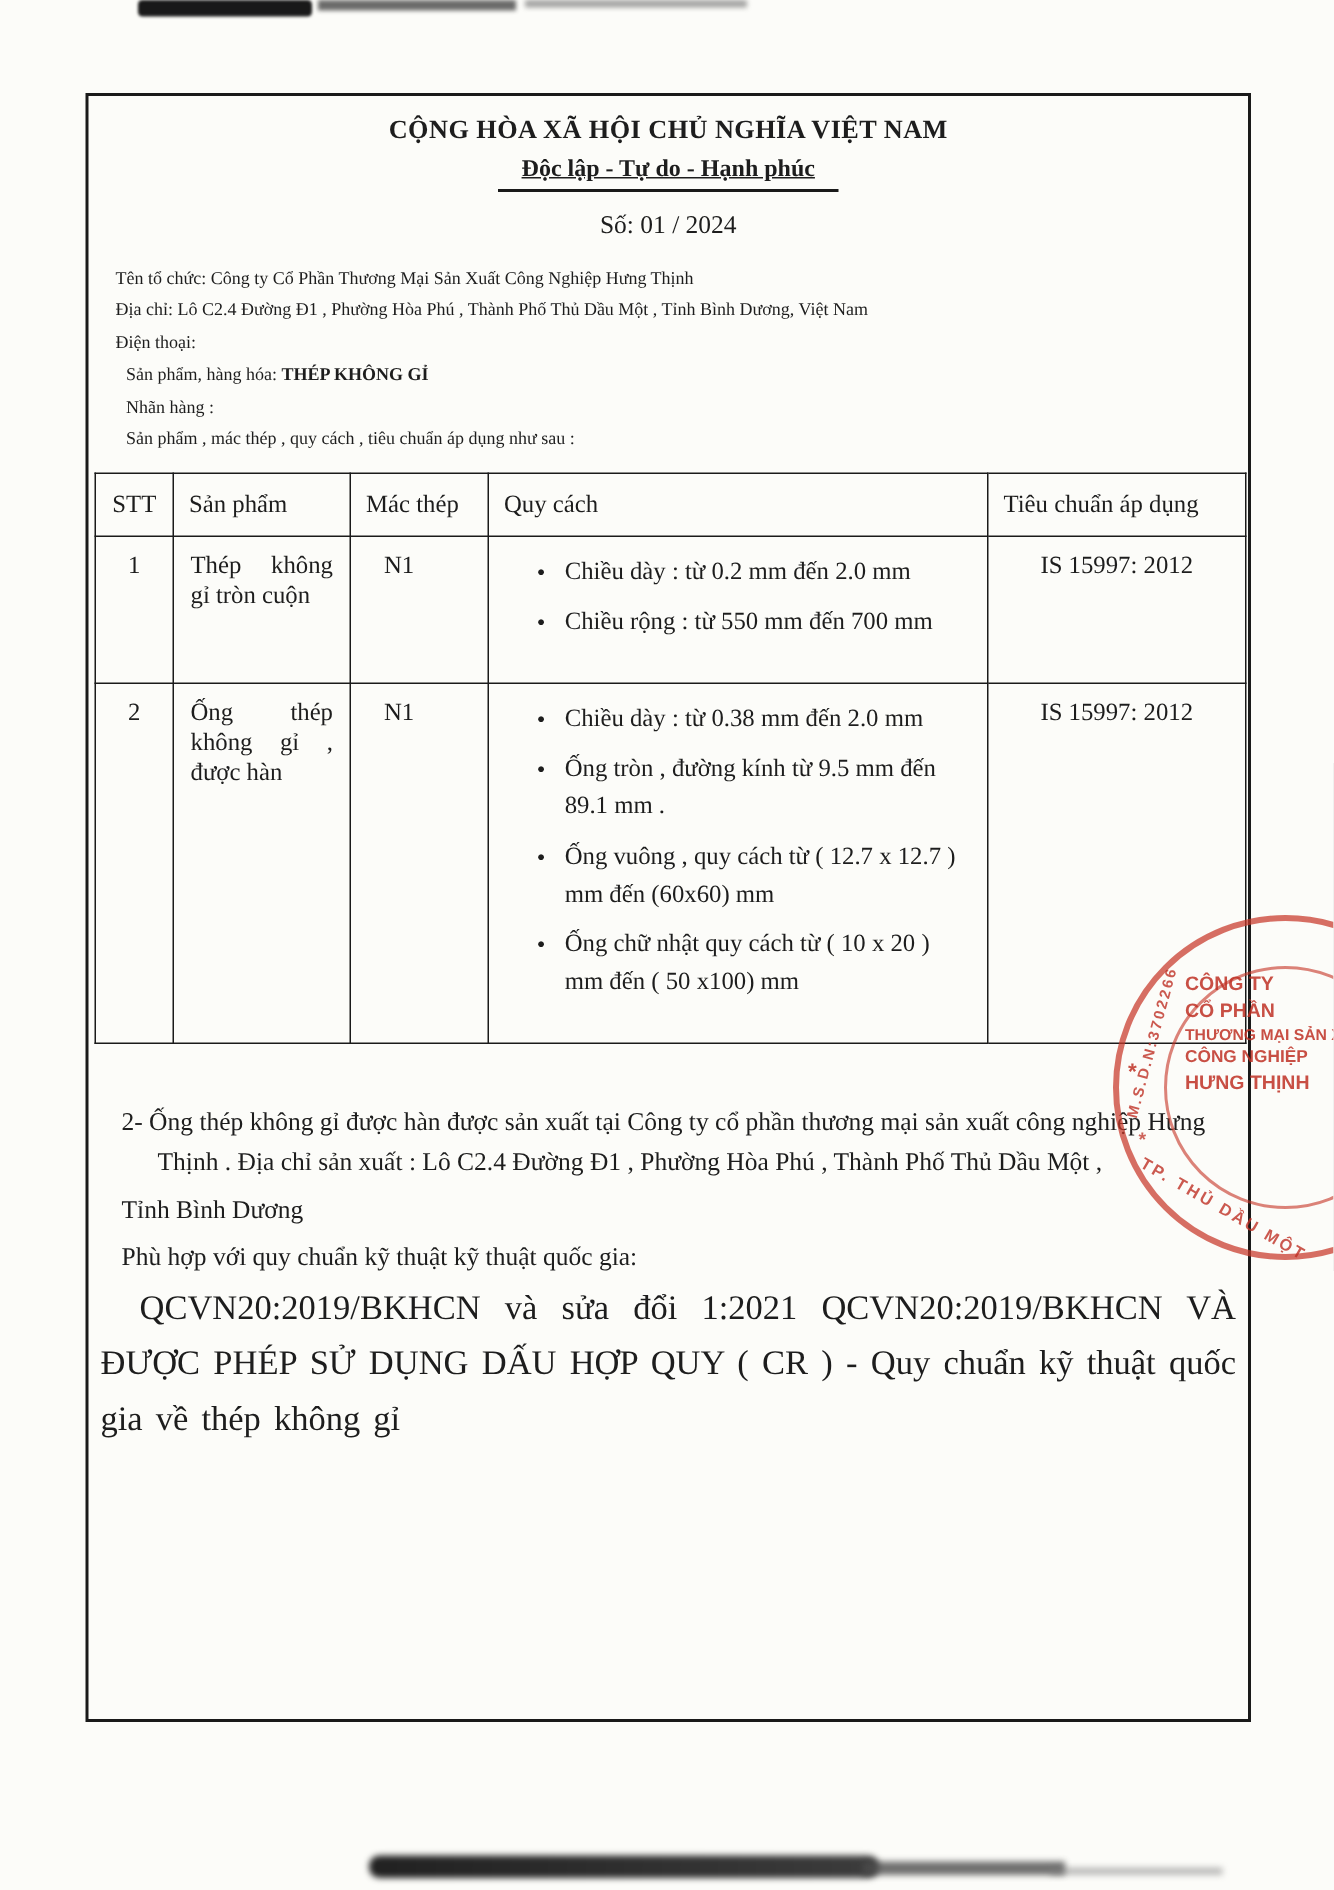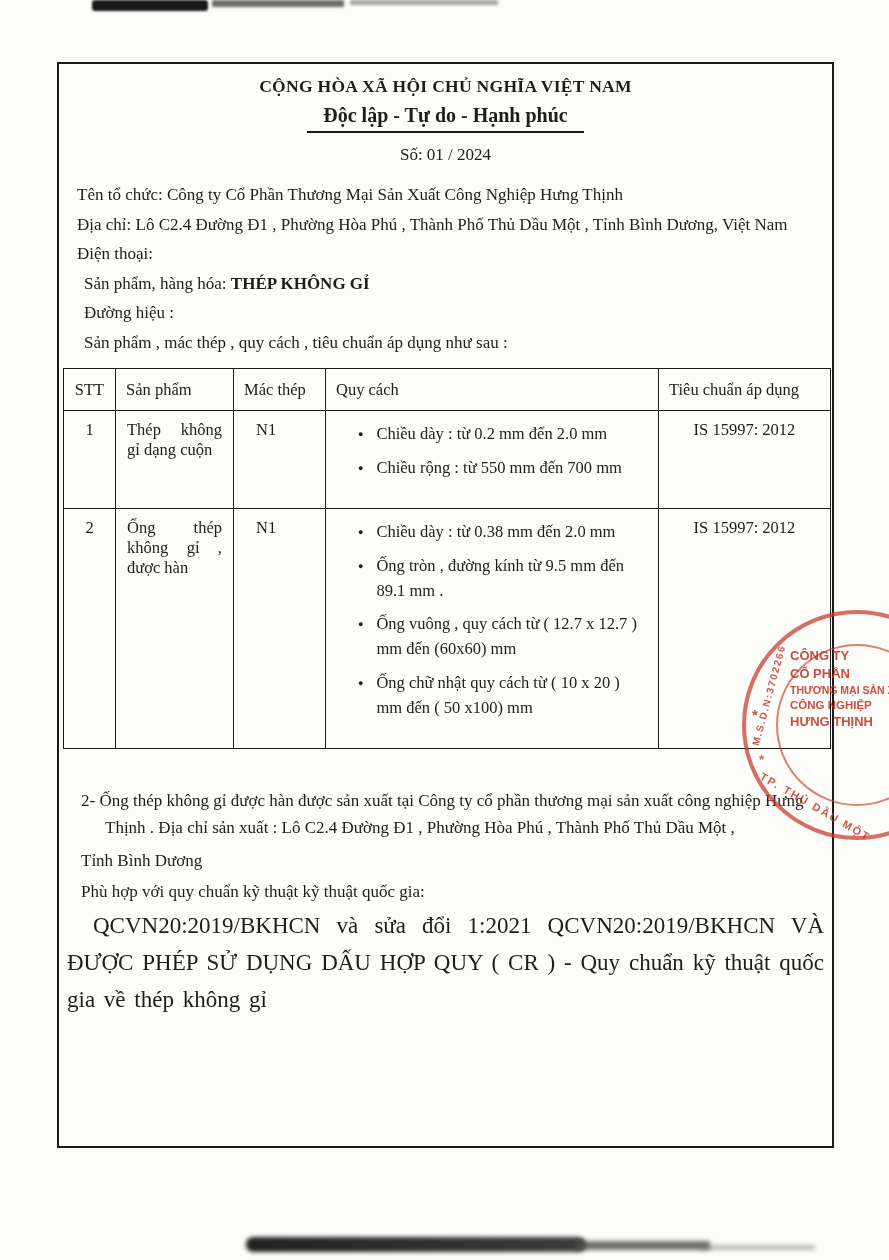--- a/index.html
+++ b/index.html
@@ -10,26 +10,26 @@
   }
 
   
   .frame {
     position:absolute; left:57px; top:62px; width:777px; height:1086px;
     border:2px solid #1a1a1a; box-sizing:border-box; background:transparent;
   }
 
   .nat-header { text-align:center; margin-top:12px; font-weight:bold; font-size:17.5px; letter-spacing:.3px; }
   .motto-wrap { text-align:center; margin-top:7px; }
-  .motto { display:inline-block; font-weight:bold; font-size:20px; border-bottom:2px solid #1a1a1a; padding:0 16px 4px; }
+  .motto { display:inline-block; font-weight:bold; font-size:16px; border-bottom:2px solid #1a1a1a; padding:0 16px 4px;text-decoration:underline; }
 
   .doc-title { text-align:center; margin-top:30px; font-family:"Liberation Sans", sans-serif; font-weight:bold; font-size:21px; letter-spacing:.6px; }
   .doc-number { text-align:center; margin-top:12px; font-size:17px; }
 
-  .info { margin:16px 20px 0 18px; font-size:17px; line-height:1.62; }
+  .info { margin:16px 20px 0 18px; font-size:12px; line-height:1.62; }
   .info p { margin:0 0 2px 0; text-align:justify; }
   .info p.indent { padding-left:7px; text-align:left; }
   .product-value { font-weight:bold; }
 
   .table-wrap { margin:12px 4px 0 4px; }
   table { width:100%; border-collapse:collapse; table-layout:fixed; font-size:16.5px; }
   th, td { border:1.6px solid #1a1a1a; vertical-align:top; }
   thead tr { height:42px; }
   th { font-weight:normal; text-align:left; padding:6px 10px; vertical-align:middle; }
   th.c { text-align:center; }
@@ -95,21 +95,21 @@
       <span class="motto">Độc lập - Tự do - Hạnh phúc</span>
     </div>
 
     <div class="doc-number">Số: 01 / 2024</div>
 
     <div class="info">
       <p>Tên tổ chức: Công ty Cổ Phần Thương Mại Sản Xuất Công Nghiệp Hưng Thịnh</p>
       <p>Địa chỉ: Lô C2.4 Đường Đ1 , Phường Hòa Phú , Thành Phố Thủ Dầu Một , Tỉnh Bình Dương, Việt Nam</p>
       <p>Điện thoại:</p>
       <p class="indent"><span>Sản phẩm, hàng hóa: </span><span class="product-value">THÉP KHÔNG GỈ</span></p>
-      <p class="indent">Đường hiệu :</p>
+      <p class="indent">Nhãn hàng :</p>
       <p class="indent">Sản phẩm , mác thép , quy cách , tiêu chuẩn áp dụng như sau :</p>
     </div>
 
     <div class="table-wrap">
       <table>
         <colgroup>
           <col style="width:52px">
             <col style="width:118px">
             <col style="width:92px">
             <col style="width:333px">
@@ -120,21 +120,21 @@
             <th class="c">STT</th>
             <th>Sản phẩm</th>
             <th>Mác thép</th>
             <th>Quy cách</th>
             <th>Tiêu chuẩn áp dụng</th>
           </tr>
         </thead>
         <tbody>
           <tr class="row1">
             <td class="stt">1</td>
-            <td class="product">Thép không gỉ dạng cuộn</td>
+            <td class="product">Thép không gỉ tròn cuộn</td>
             <td class="grade">N1</td>
             <td class="specs-cell">
               <div class="spec-item">
                 <span class="bullet">●</span>
                 <span>Chiều dày : từ 0.2 mm đến 2.0 mm</span>
               </div>
               <div class="spec-item">
                 <span class="bullet">●</span>
                 <span>Chiều rộng : từ 550 mm đến 700 mm</span>
               </div>

